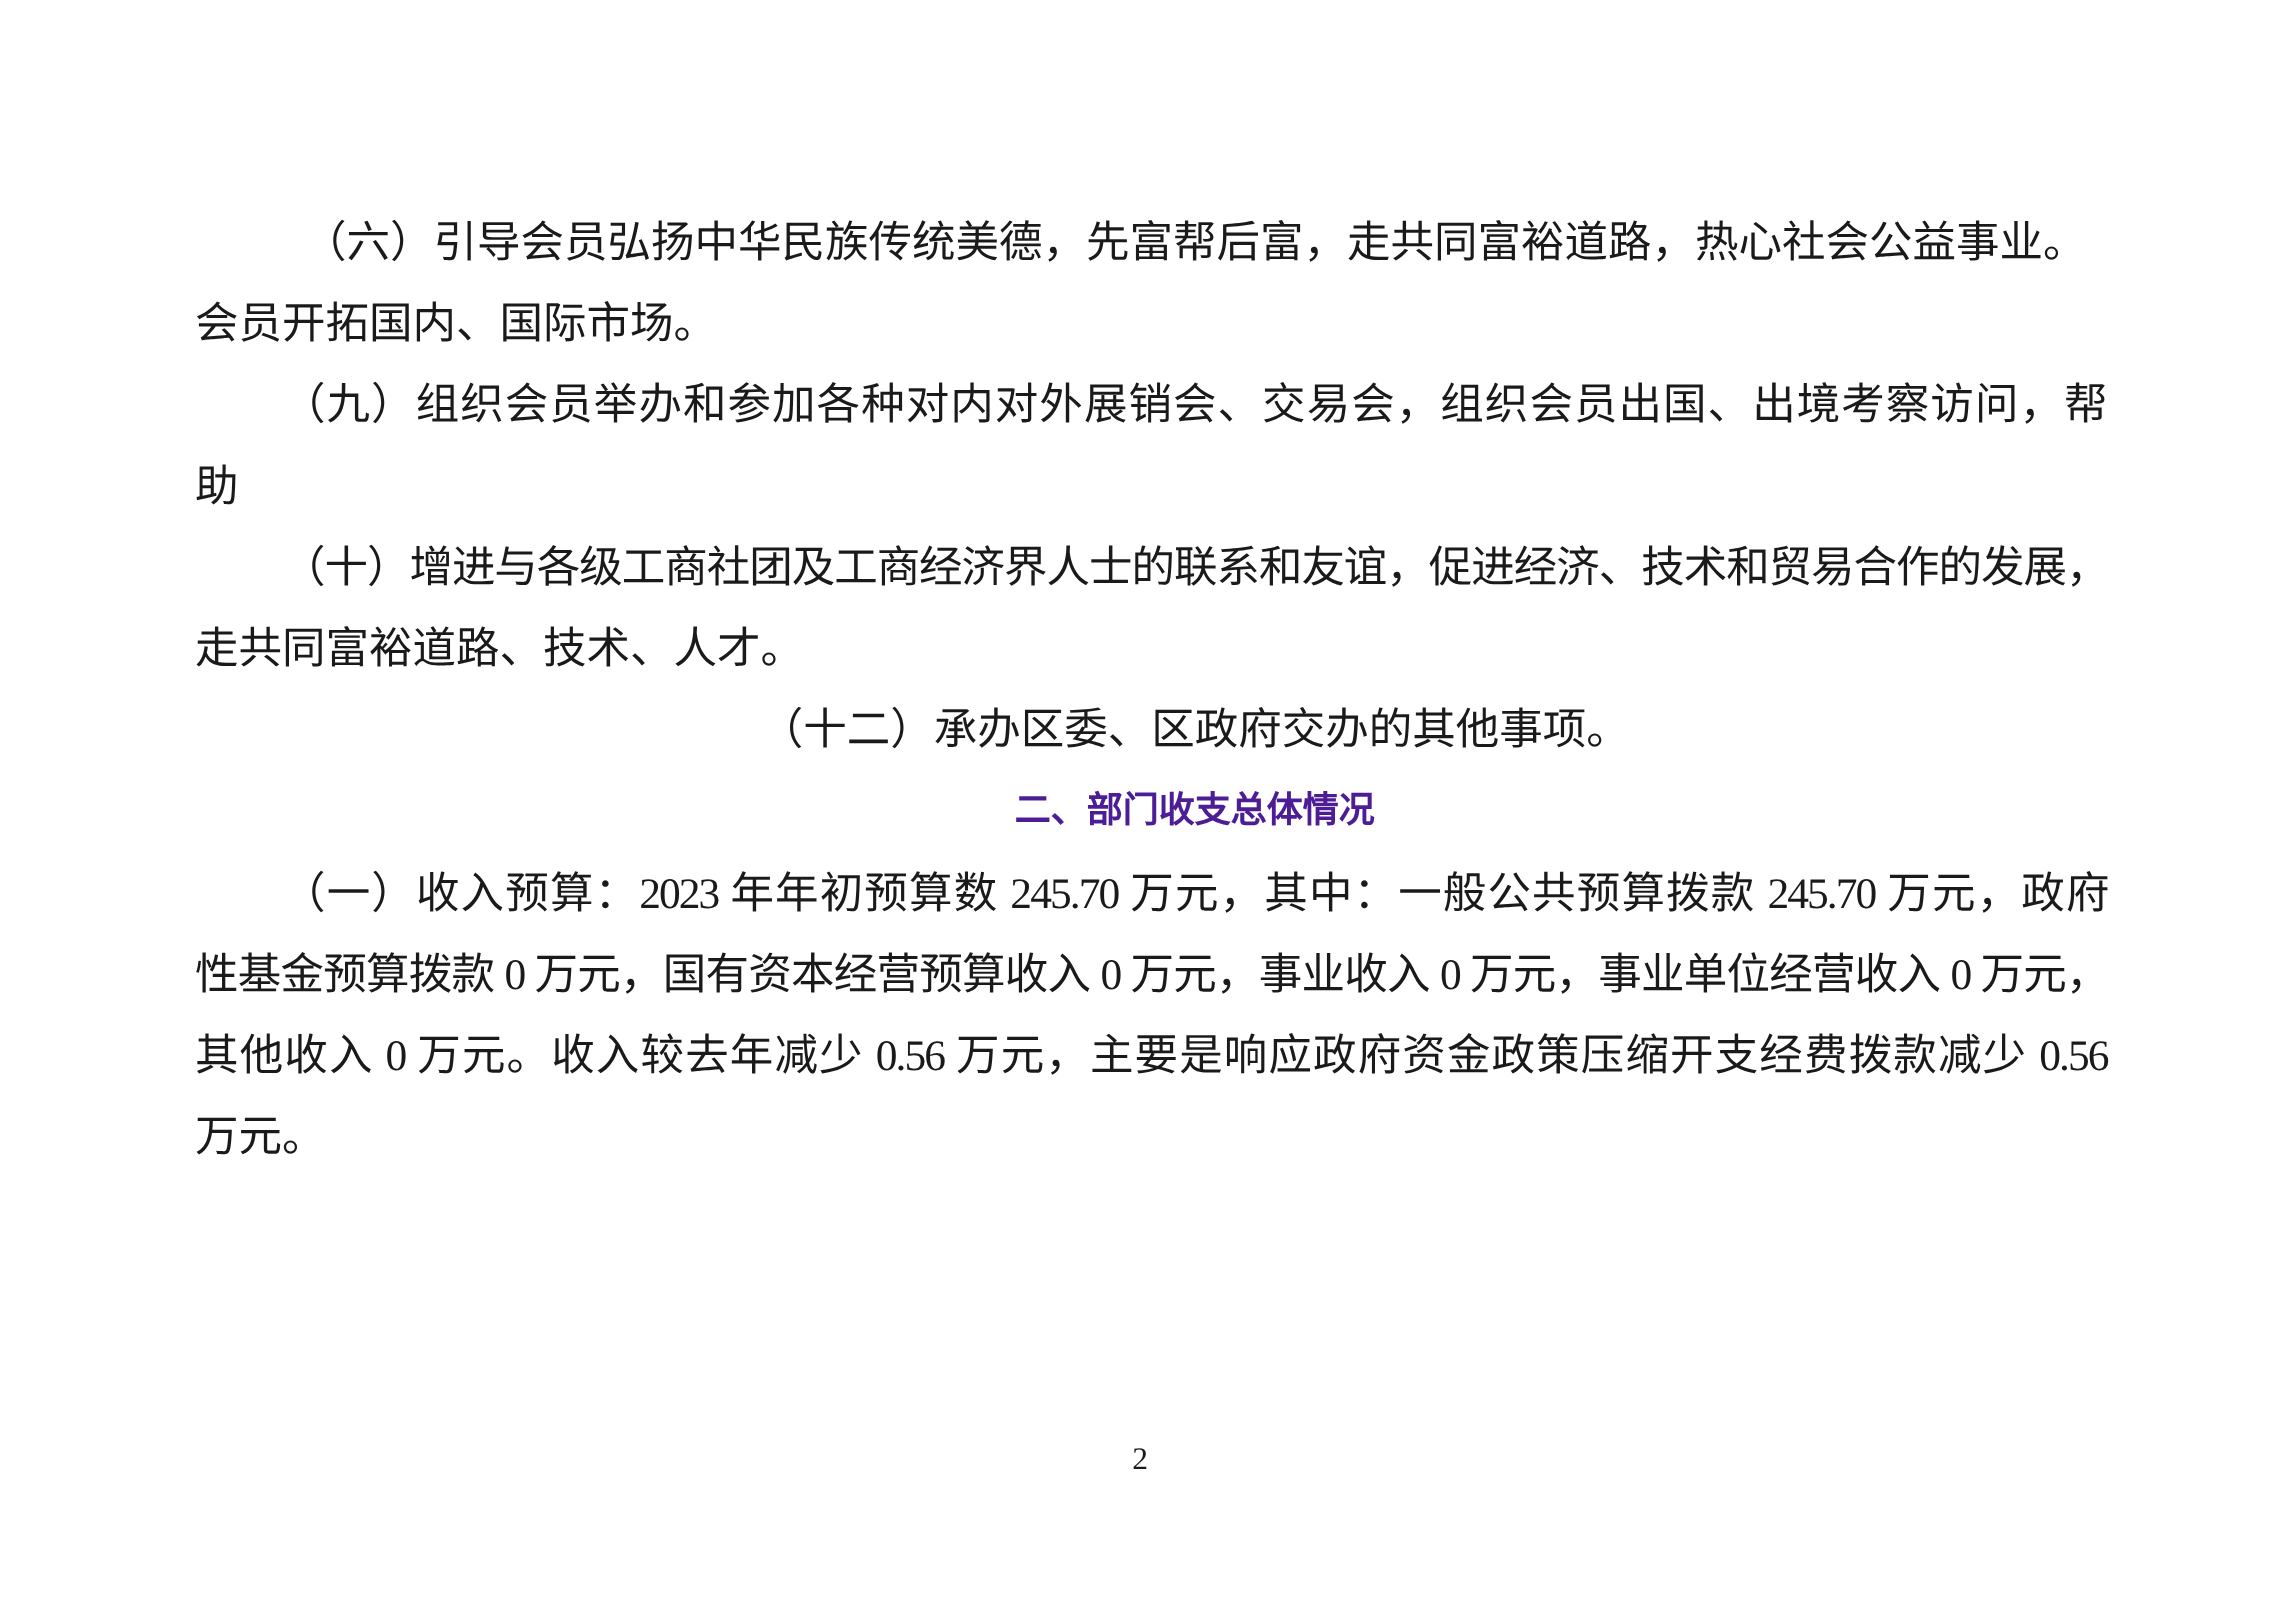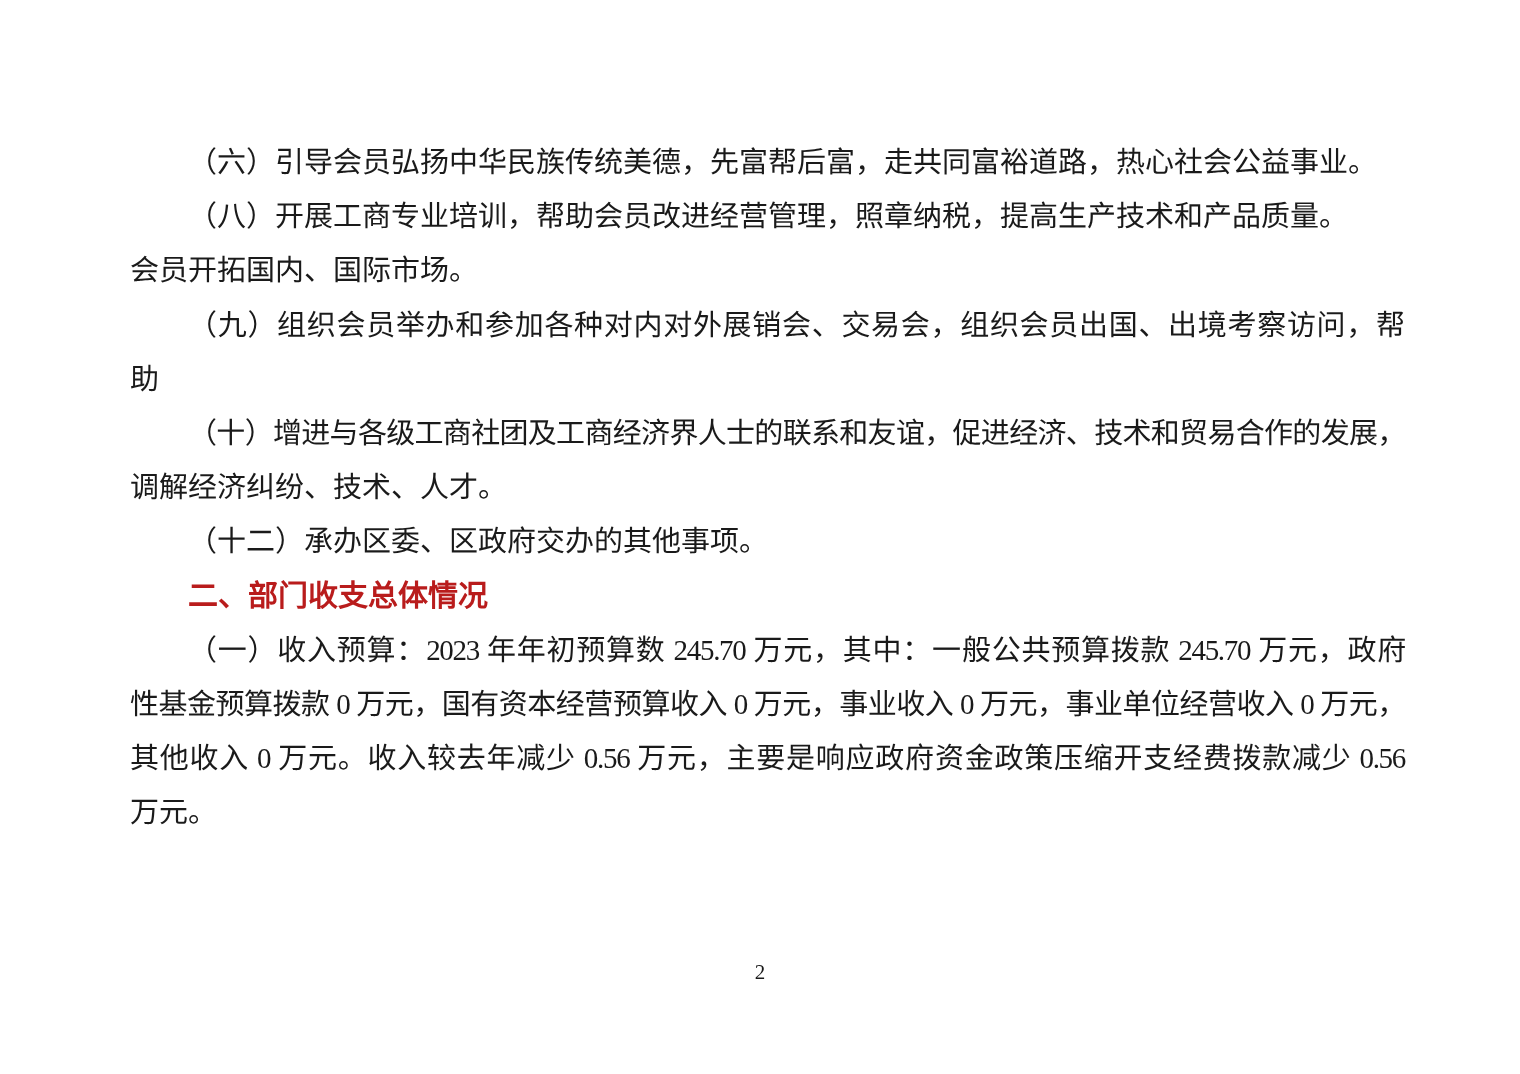--- a/index.html
+++ b/index.html
@@ -25,59 +25,59 @@
   .line {
     font-size: 29px;
     line-height: 54.2px;
     white-space: normal;
     font-family: "Liberation Serif", serif;
     color: #1a1a1a;
     text-align: left;
   }
   .line.indent {
     text-indent: 58px;
+    text-align: center;
   }
   .line.full {
     text-align: justify;
     text-align-last: justify;
     text-justify: inter-character;
   }
   .line.tight {
     letter-spacing: -1.3px;
   }
   .line.heading {
     font-family: "Liberation Sans", sans-serif;
     font-weight: 700;
-    font-size: 30px;
-    color: #b91c1c;
+    font-size: 24px;
+    color: #4c1d95;
   }
   .footer {
     position: absolute;
     left: 0;
     top: 960px;
     width: 1520px;
     text-align: center;
   }
   .page-number {
     font-family: "Liberation Serif", serif;
     font-size: 21px;
     color: #1a1a1a;
   }
 </style>
 </head>
 <body>
 
 <div class="page">
   <div class="content">
     <div class="line indent">（六）引导会员弘扬中华民族传统美德，先富帮后富，走共同富裕道路，热心社会公益事业。</div>
-    <div class="line indent">（八）开展工商专业培训，帮助会员改进经营管理，照章纳税，提高生产技术和产品质量。</div>
     <div class="line">会员开拓国内、国际市场。</div>
     <div class="line indent full">（九）组织会员举办和参加各种对内对外展销会、交易会，组织会员出国、出境考察访问，帮助</div>
     <div class="line indent full tight">（十）增进与各级工商社团及工商经济界人士的联系和友谊，促进经济、技术和贸易合作的发展，</div>
-    <div class="line">调解经济纠纷、技术、人才。</div>
+    <div class="line">走共同富裕道路、技术、人才。</div>
     <div class="line indent">（十二）承办区委、区政府交办的其他事项。</div>
     <div class="line indent heading">二、部门收支总体情况</div>
     <div class="line indent full tight">（一）收入预算：2023 年年初预算数 245.70 万元，其中：一般公共预算拨款 245.70 万元，政府</div>
     <div class="line full tight">性基金预算拨款 0 万元，国有资本经营预算收入 0 万元，事业收入 0 万元，事业单位经营收入 0 万元，</div>
     <div class="line full tight">其他收入 0 万元。收入较去年减少 0.56 万元，主要是响应政府资金政策压缩开支经费拨款减少 0.56</div>
     <div class="line">万元。</div>
   </div>
   <div class="footer">
     <span class="page-number">2</span>
   </div>

